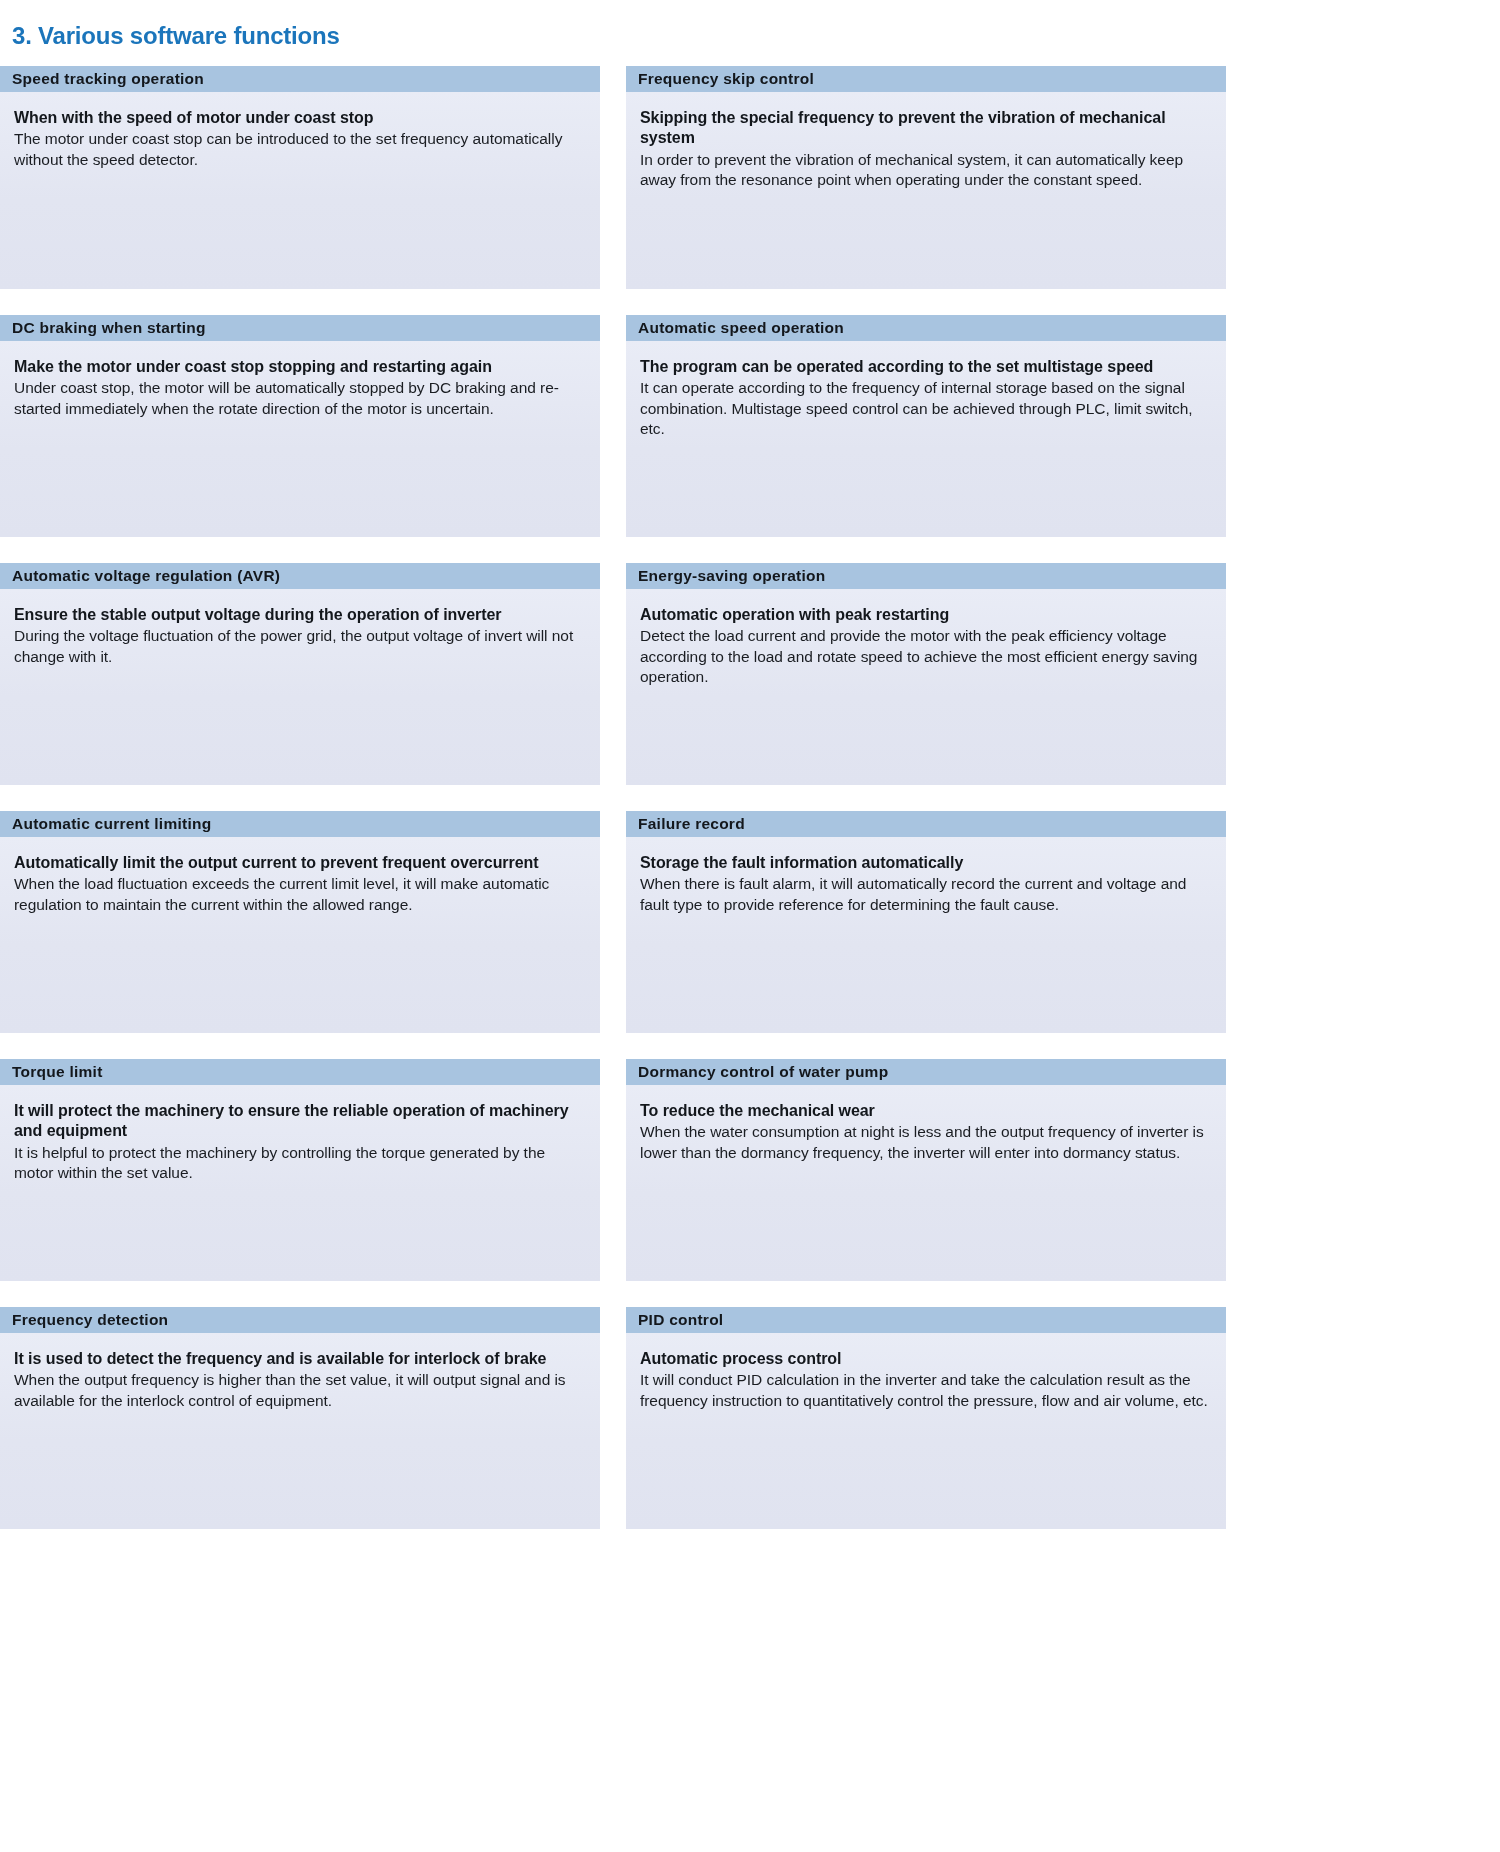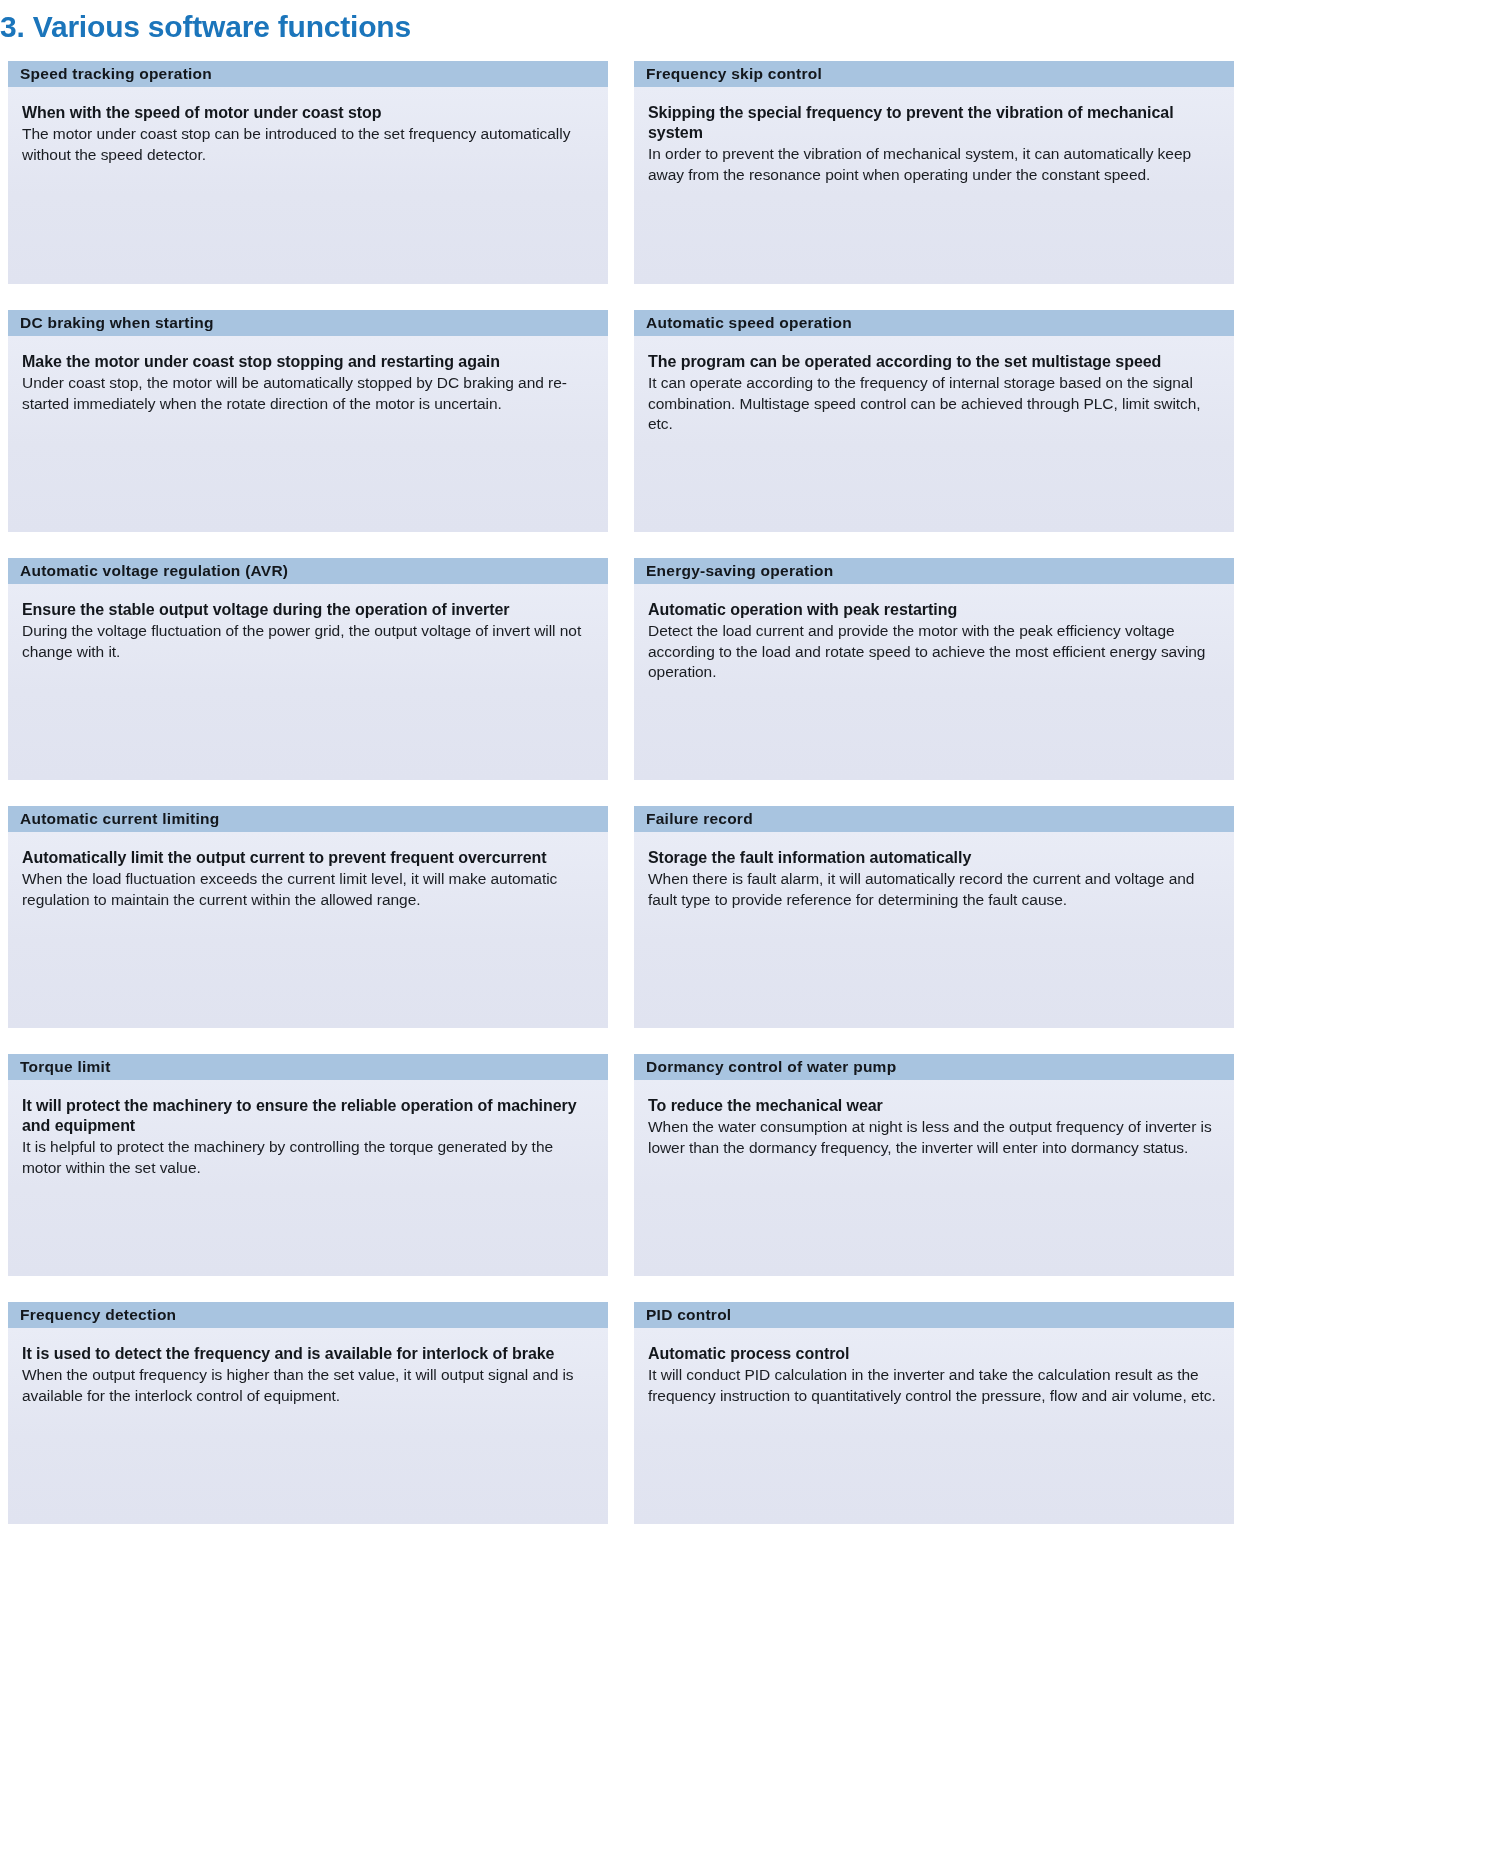--- a/index.html
+++ b/index.html
@@ -18,35 +18,34 @@
     position: relative;
     width: 1500px;
     min-height: 1852px;
     padding: 0;
     box-sizing: border-box;
   }
 
   
   .section-title {
     color: #1b75bb;
-    font-size: 30px;
+    font-size: 24px;
     font-weight: bold;
     letter-spacing: -0.2px;
-    padding: 6px 0 0 0;
-    margin: 4px 0 16px 0;
+    padding: 6px 0 0 12px;
+    margin: 16px 0 16px 0;
     line-height: 1.15;
   }
 
   
   .card-grid {
     display: grid;
     grid-template-columns: 600px 600px;
     column-gap: 60px;
     row-gap: 38px;
-    padding-left: 8px;
     box-sizing: border-box;
     gap: 26px;
   }
 
   .card {
     background: #e3e6f2;
     display: flex;
     flex-direction: column;
     box-sizing: border-box;
   }

